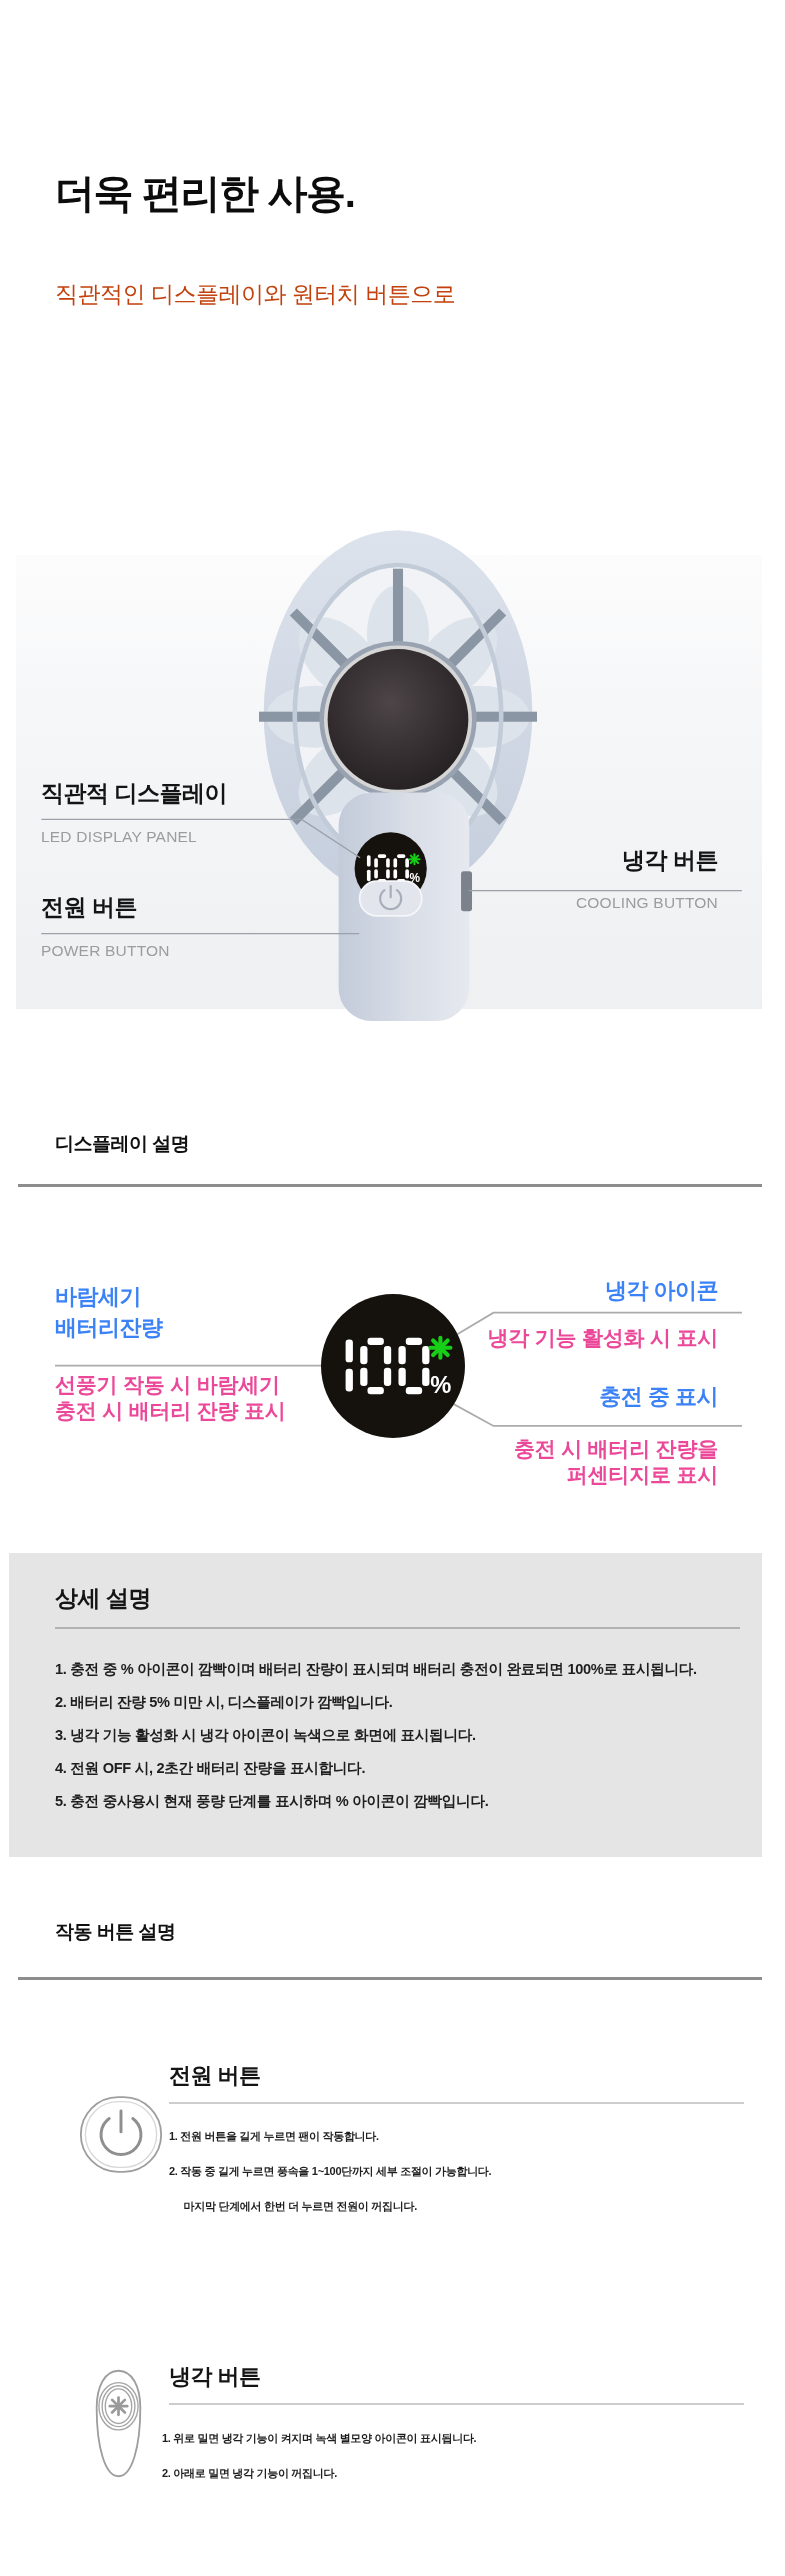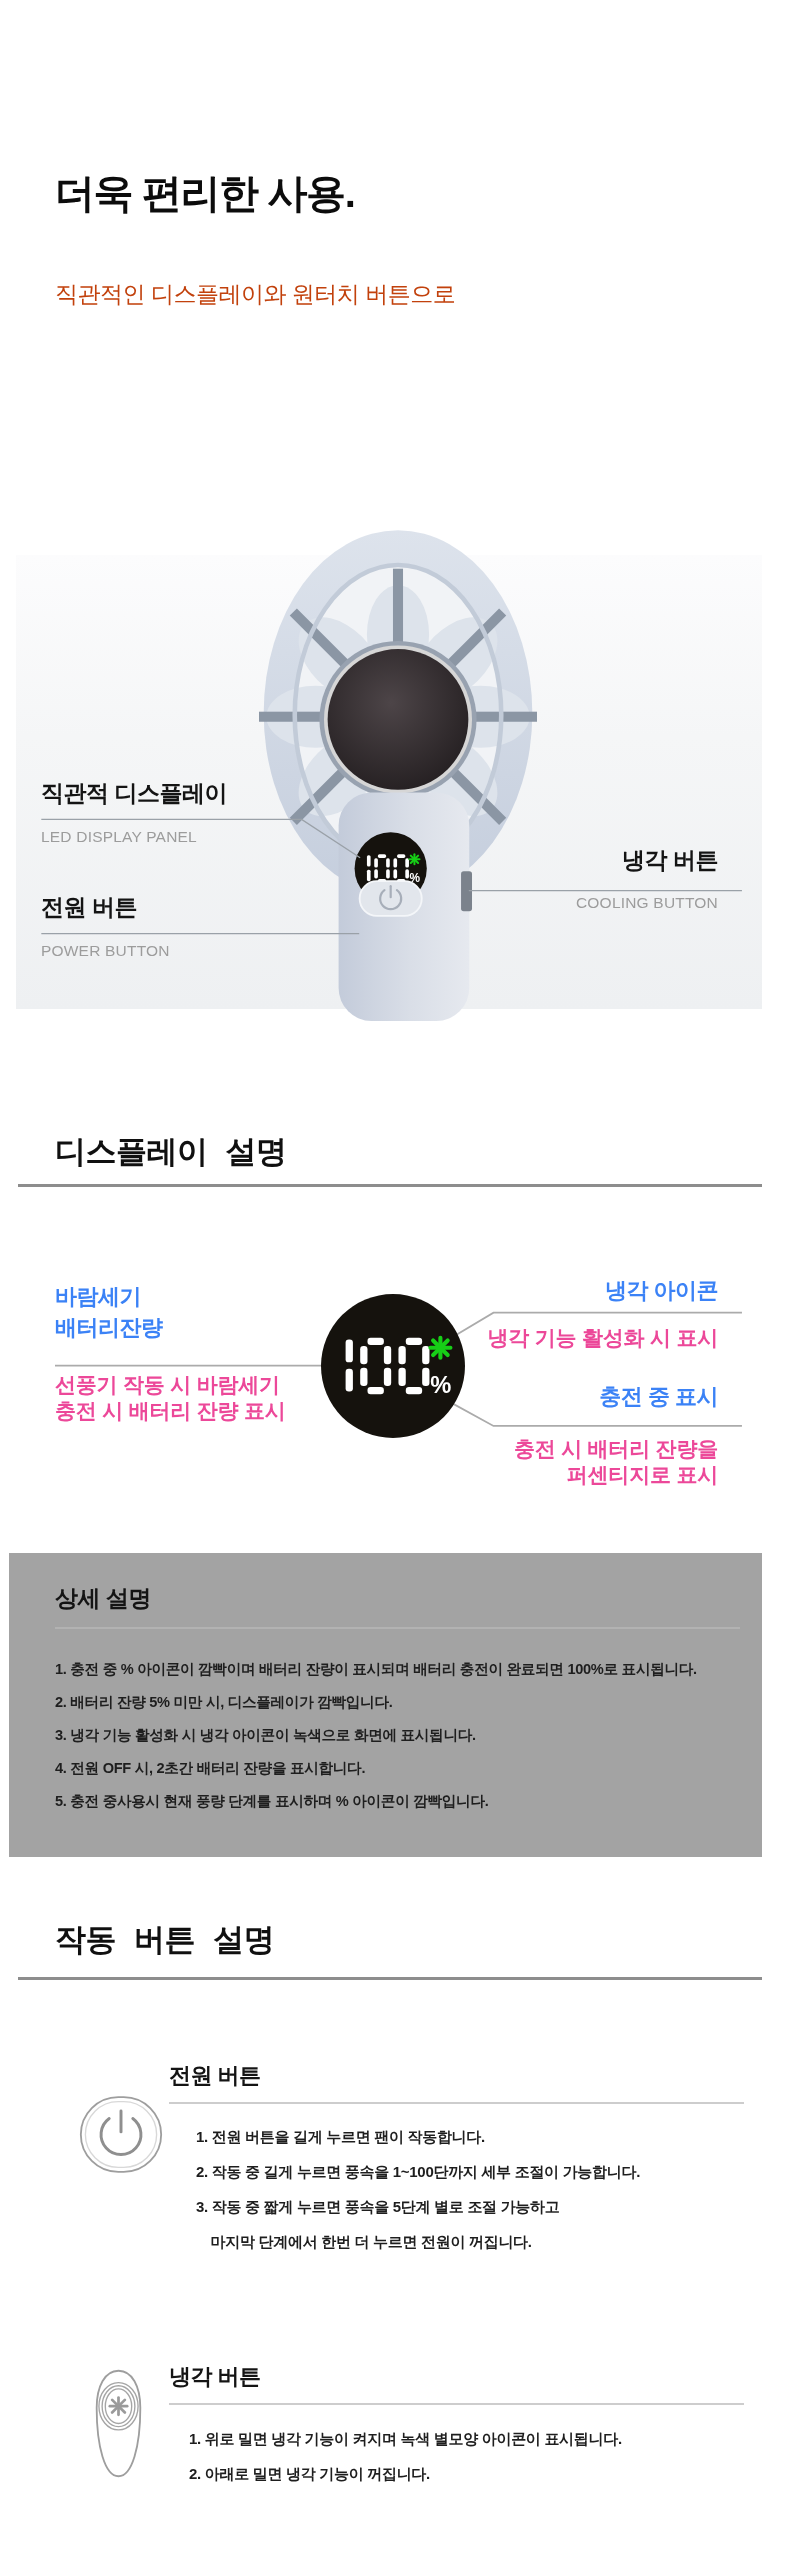--- a/index.html
+++ b/index.html
@@ -10,35 +10,35 @@
   .main-title{left:55px;top:166px;font-size:40px;font-weight:800;letter-spacing:-1.4px;color:#0c0c0c;}
   .subtitle{left:55px;top:270px;font-size:23px;line-height:48px;font-weight:400;color:#c2410c;letter-spacing:-0.5px;}
 
   .hero-bg{left:15.5px;top:555px;width:754px;height:454px;
     background:linear-gradient(180deg,#fcfcfd 0%,#f5f6f7 40%,#eef0f2 100%);}
 
   .callout-title{font-size:23px;font-weight:700;color:#141414;letter-spacing:-0.5px;}
   .callout-caption{font-size:15.5px;font-weight:400;color:#9c9c9c;letter-spacing:0.2px;}
   .r{text-align:right;}
 
-  .section-header{font-size:31px;font-weight:800;color:#101010;letter-spacing:-0.5px;font-family:Liberation Mono, monospace;}
+  .section-header{font-size:19px;font-weight:800;color:#101010;letter-spacing:-0.5px;}
   .section-rule{height:2.7px;background:#8d8d8d;}
 
   .diag-title{font-size:22px;font-weight:700;color:#3b82f6;line-height:31px;letter-spacing:-0.5px;}
   .diag-caption{font-size:21px;font-weight:700;color:#ec4899;line-height:25.6px;letter-spacing:-0.2px;}
 
-  .detail-box{left:9px;top:1553px;width:767px;height:304px;background:#a3a3a3;}
+  .detail-box{left:9px;top:1553px;width:767px;height:304px;background:#e5e5e5;}
   .detail-heading{position:absolute;left:46px;top:30px;font-size:23px;font-weight:700;color:#141414;letter-spacing:-0.5px;}
   .detail-rule{position:absolute;left:46px;top:74px;width:685px;height:1.8px;background:#b2b2b2;}
   .detail-items{position:absolute;left:46px;top:100px;width:703px;}
   .detail-items div{line-height:33px;font-size:14.6px;font-weight:600;color:#1e1e1e;letter-spacing:-0.3px;}
 
   .btn-heading{font-size:22px;font-weight:700;color:#141414;letter-spacing:-0.5px;}
   .btn-rule{height:1.8px;background:#cdcdcd;}
-  .btn-items div{line-height:35px;font-size:15px;font-weight:600;color:#1e1e1e;letter-spacing:-0.3px;margin-left:27px;}
+  .btn-items div{line-height:35px;font-size:11px;font-weight:600;color:#1e1e1e;letter-spacing:-0.3px;}
   .indent{padding-left:14.6px;}
 
   svg{display:block;}
 </style>
 </head>
 <body>
 
 <div class="page">
 
   <svg width="0" height="0" style="position:absolute" aria-hidden="true">
@@ -209,21 +209,20 @@
     <rect x="7" y="7" width="78" height="72" rx="36" fill="none" stroke="#d8d8d8" stroke-width="1.5"></rect>
     <g transform="translate(46,43) scale(1.9)" stroke="#8f8f8f" stroke-width="1.7">
       <use href="#powerglyph"></use>
     </g>
   </svg>
   <div class="abs btn-heading" style="left:169px;top:2061px;">전원 버튼</div>
   <div class="abs btn-rule" style="left:169px;top:2102px;width:575px;"></div>
   <div class="abs btn-items" style="left:169px;top:2119px;width:594px;">
     <div>1. 전원 버튼을 길게 누르면 팬이 작동합니다.</div>
     <div>2. 작동 중 길게 누르면 풍속을 1~100단까지 세부 조절이 가능합니다.</div>
-    <div>3. 작동 중 짧게 누르면 풍속을 5단계 별로 조절 가능하고</div>
     <div class="indent">마지막 단계에서 한번 더 누르면 전원이 꺼집니다.</div>
   </div>
 
   <svg class="abs" style="left:92px;top:2368px;" width="53" height="111" viewBox="0 0 58 122">
     <path d="M29,3 C14,3 5,20 5,44 C5,86 14,119 29,119 C44,119 53,86 53,44 C53,20 44,3 29,3 Z" fill="#ffffff" stroke="#9e9e9e" stroke-width="2"></path>
     <ellipse cx="29" cy="42" rx="21.5" ry="26" fill="none" stroke="#a5a5a5" stroke-width="1.5"></ellipse>
     <ellipse cx="29" cy="42" rx="18" ry="22.5" fill="none" stroke="#a5a5a5" stroke-width="1.5"></ellipse>
     <ellipse cx="29" cy="42" rx="14.5" ry="19" fill="none" stroke="#a5a5a5" stroke-width="1.5"></ellipse>
     <g transform="translate(29,42)" stroke="#9a9a9a" stroke-width="3" stroke-linecap="round">
       <line y1="-9.5" y2="9.5"></line>

